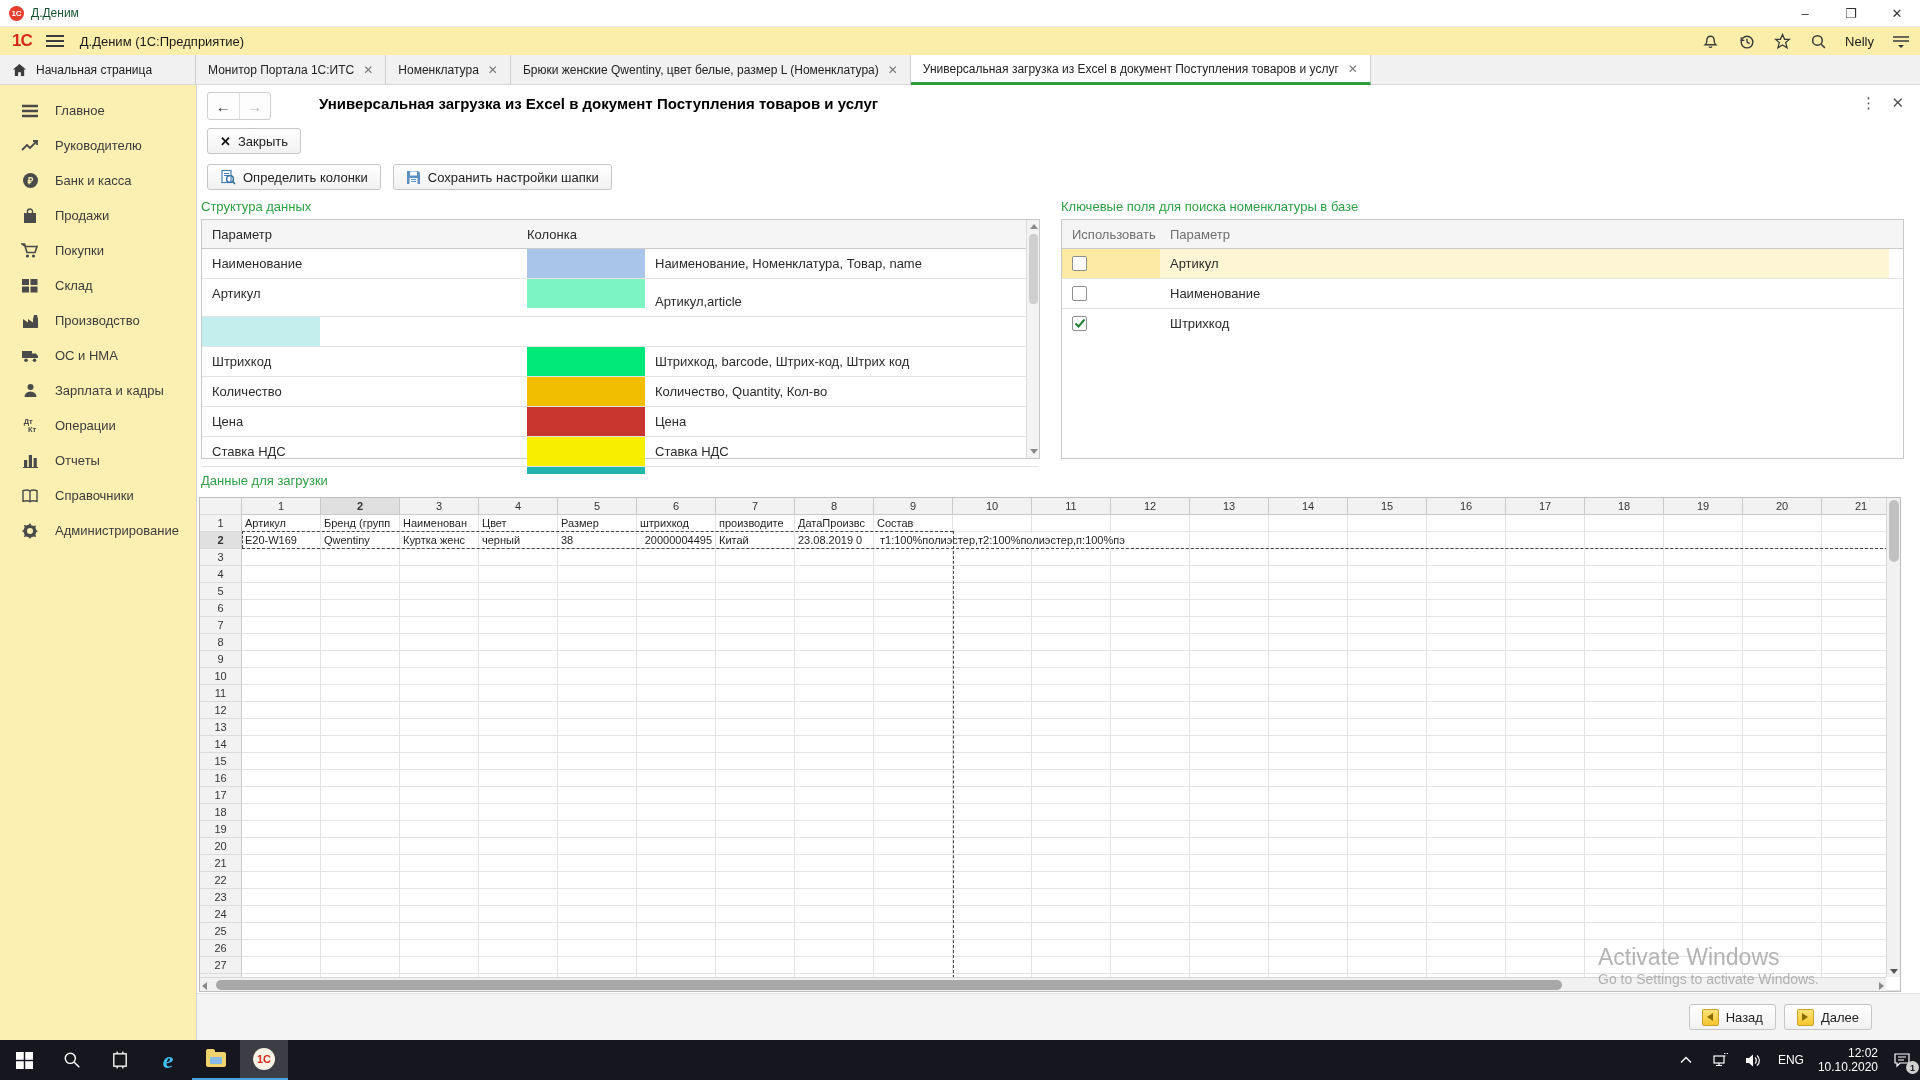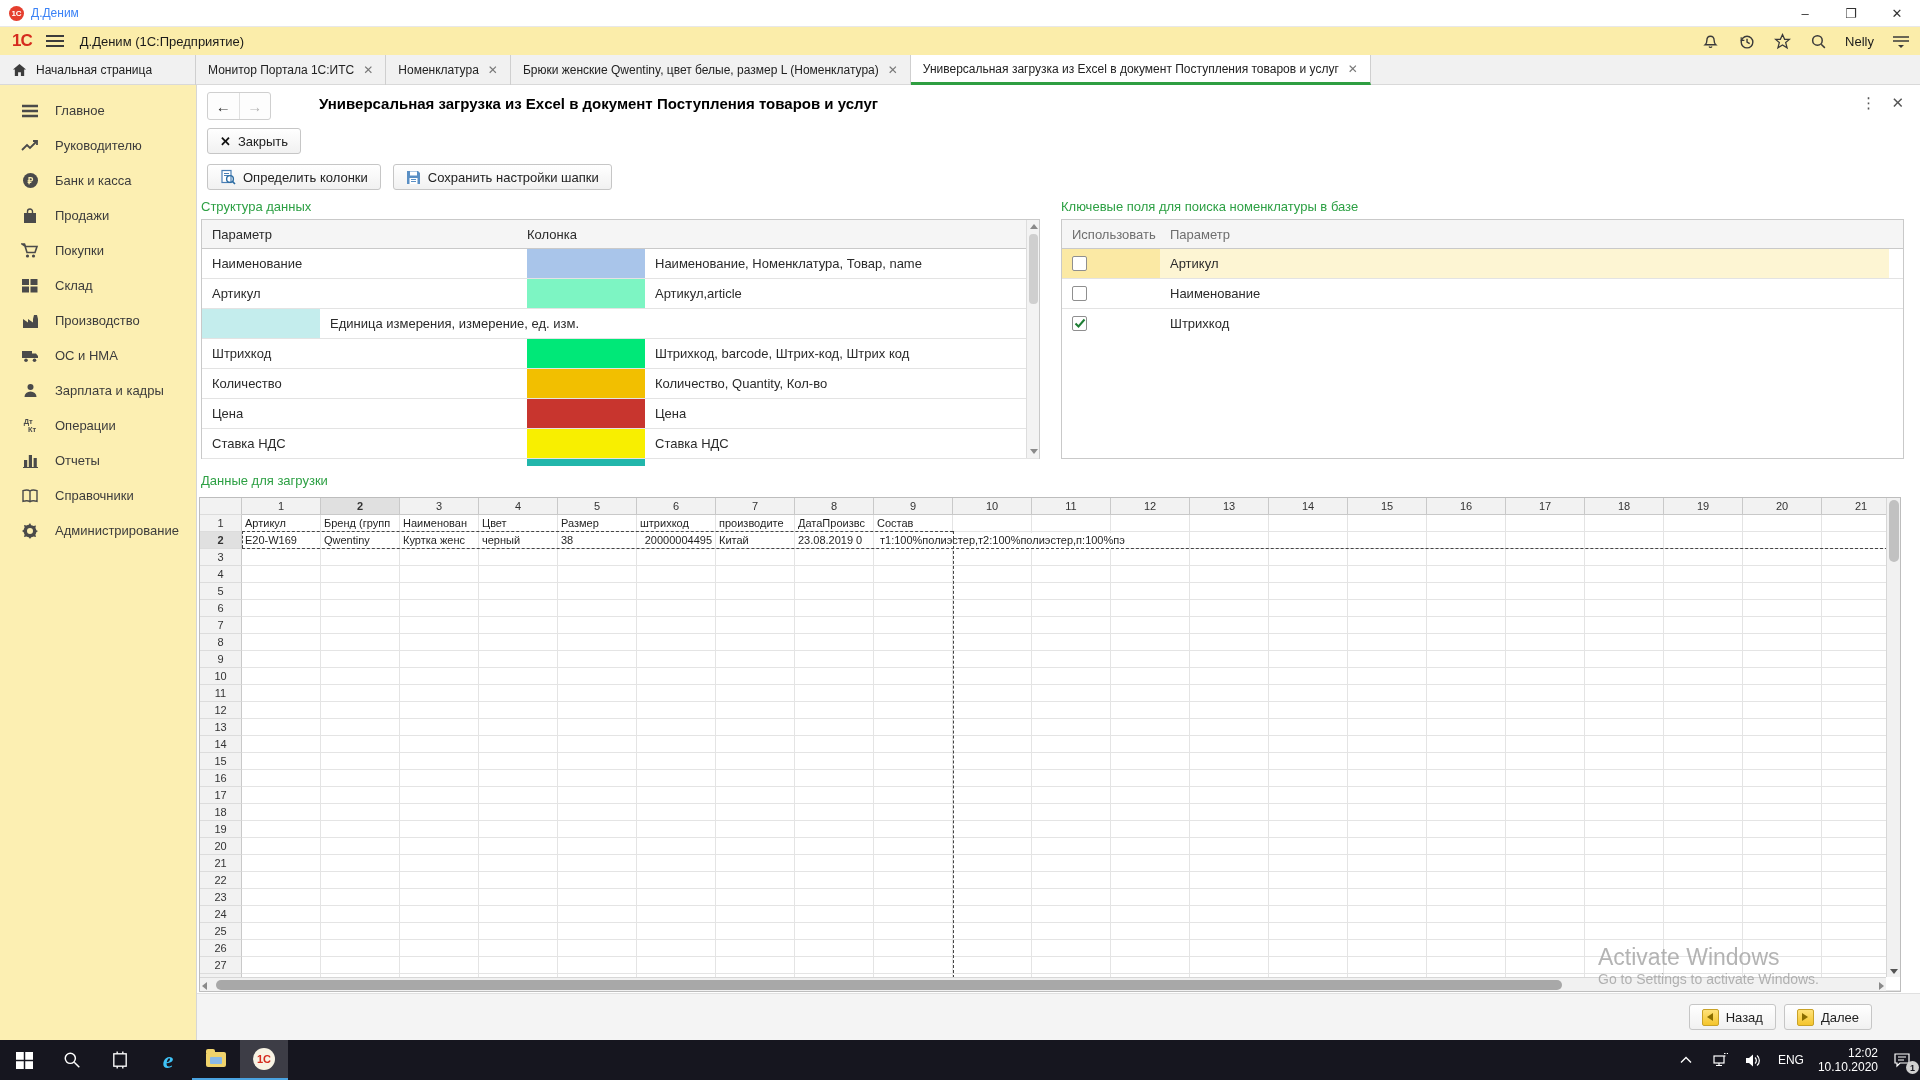--- a/index.html
+++ b/index.html
@@ -5,21 +5,21 @@
   * { margin:0; padding:0; box-sizing:border-box; }
   html,body { width:1920px; height:1080px; overflow:hidden; background:#fff;
     font-family:"Liberation Sans", sans-serif; }
   #app { position:relative; width:1920px; height:1080px; background:#fff; overflow:hidden; }
 
   
   .titlebar { position:absolute; left:0; top:0; width:1920px; height:27px; background:#fff;
     display:flex; align-items:center; border-bottom:1px solid #e8e8e8; }
   .titlebar .appico { width:15px; height:15px; border-radius:50%; background:#e53e2e; color:#fff;
     font-size:8px; font-weight:bold; display:flex; align-items:center; justify-content:center; margin:0 7px 0 9px; }
-  .titlebar .wtitle { font-size:12px; color:#3b82f6; }
+  .titlebar .wtitle { font-size:12px; color:#14532d; }
   .wincontrols { position:absolute; right:0; top:0; height:27px; display:flex; }
   .wincontrols .wbtn { width:46px; height:27px; display:flex; align-items:center; justify-content:center;
     color:#333; font-size:13px; }
 
   
   .toolbar { position:absolute; left:0; top:27px; width:1920px; height:28px; background:#fbedaa;
     display:flex; align-items:center; }
   .logo1c { color:#d52b1e; font-weight:bold; font-size:17px; margin:0 14px 0 12px; letter-spacing:-1px; }
   .hamb { width:18px; height:12px; border-top:2px solid #3c3c3c; border-bottom:2px solid #3c3c3c; position:relative; margin-right:16px; }
   .hamb:before { content:""; position:absolute; left:0; right:0; top:3px; border-top:2px solid #3c3c3c; }
@@ -392,27 +392,26 @@
             <div class="sc ccolor" style="height: 29px;">
               <div class="colorfill" style="background: rgb(169, 197, 234);"></div>
             </div>
             <div class="sc cwords" style="height: 29px;">Наименование, Номенклатура, Товар, name</div>
           </div>
           <div class="strow">
             <div class="sc cparam" style="height: 29px;">Артикул</div>
             <div class="sc ccolor" style="height: 29px;">
               <div class="colorfill" style="background: rgb(125, 245, 195);"></div>
             </div>
-            <div class="sc cwords" style="height: 29px;">Артикул,article</div>
+            <div class="sc cwords" style="height: 29px; margin-top: 8px;">Артикул,article</div>
           </div>
           <div class="strow">
             <div class="sc ccolor" style="height: 29px;">
               <div class="colorfill" style="background: rgb(196, 237, 237);"></div>
             </div>
-            <div class="sc cwords" style="height: 29px;">Единица измерения, измерение, ед. изм.</div>
           </div>
           <div class="strow">
             <div class="sc cparam" style="height: 29px;">Штрихкод</div>
             <div class="sc ccolor" style="height: 29px;">
               <div class="colorfill" style="background: rgb(0, 232, 120);"></div>
             </div>
             <div class="sc cwords" style="height: 29px;">Штрихкод, barcode, Штрих-код, Штрих код</div>
           </div>
           <div class="strow">
             <div class="sc cparam" style="height: 29px;">Количество</div>

